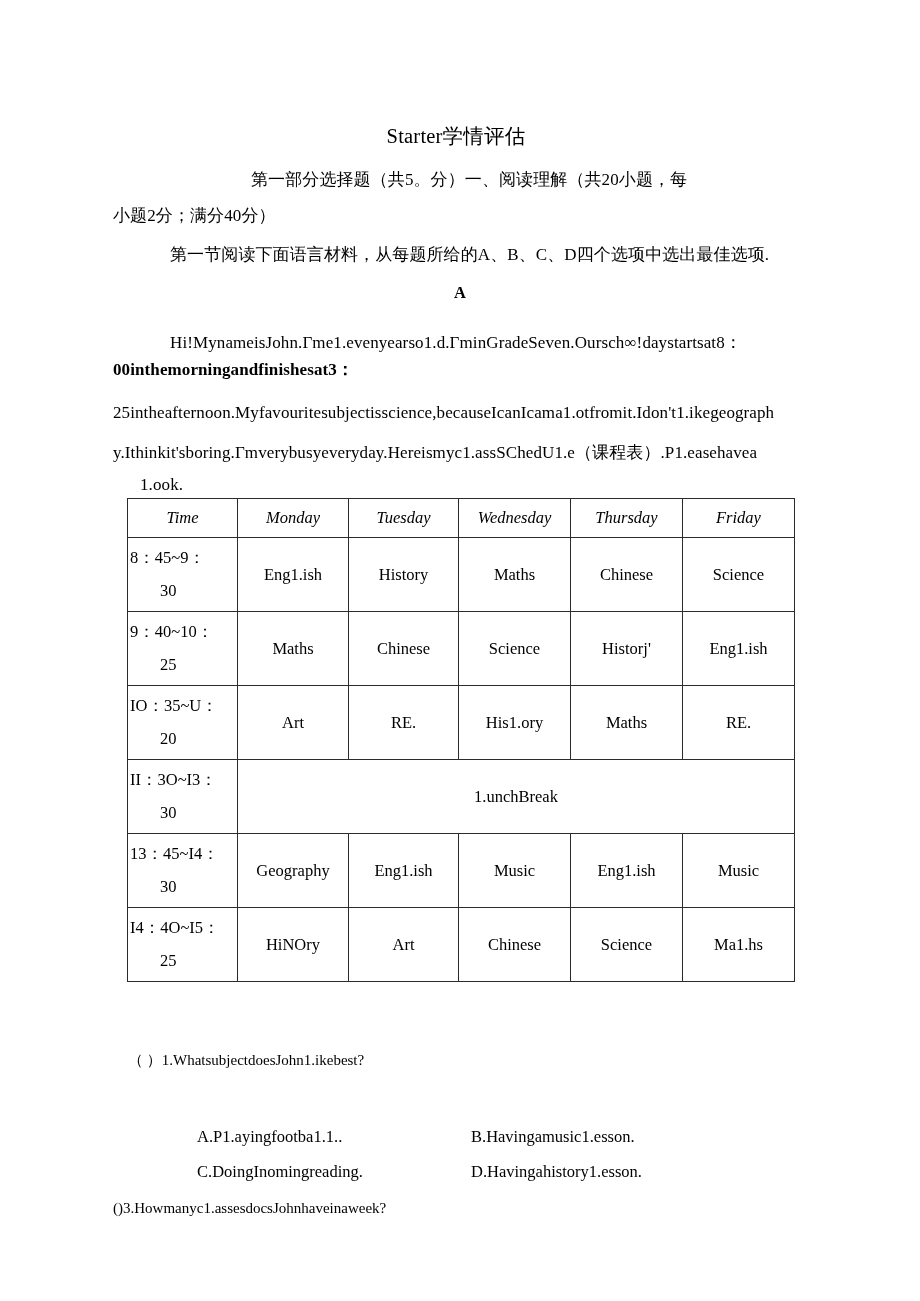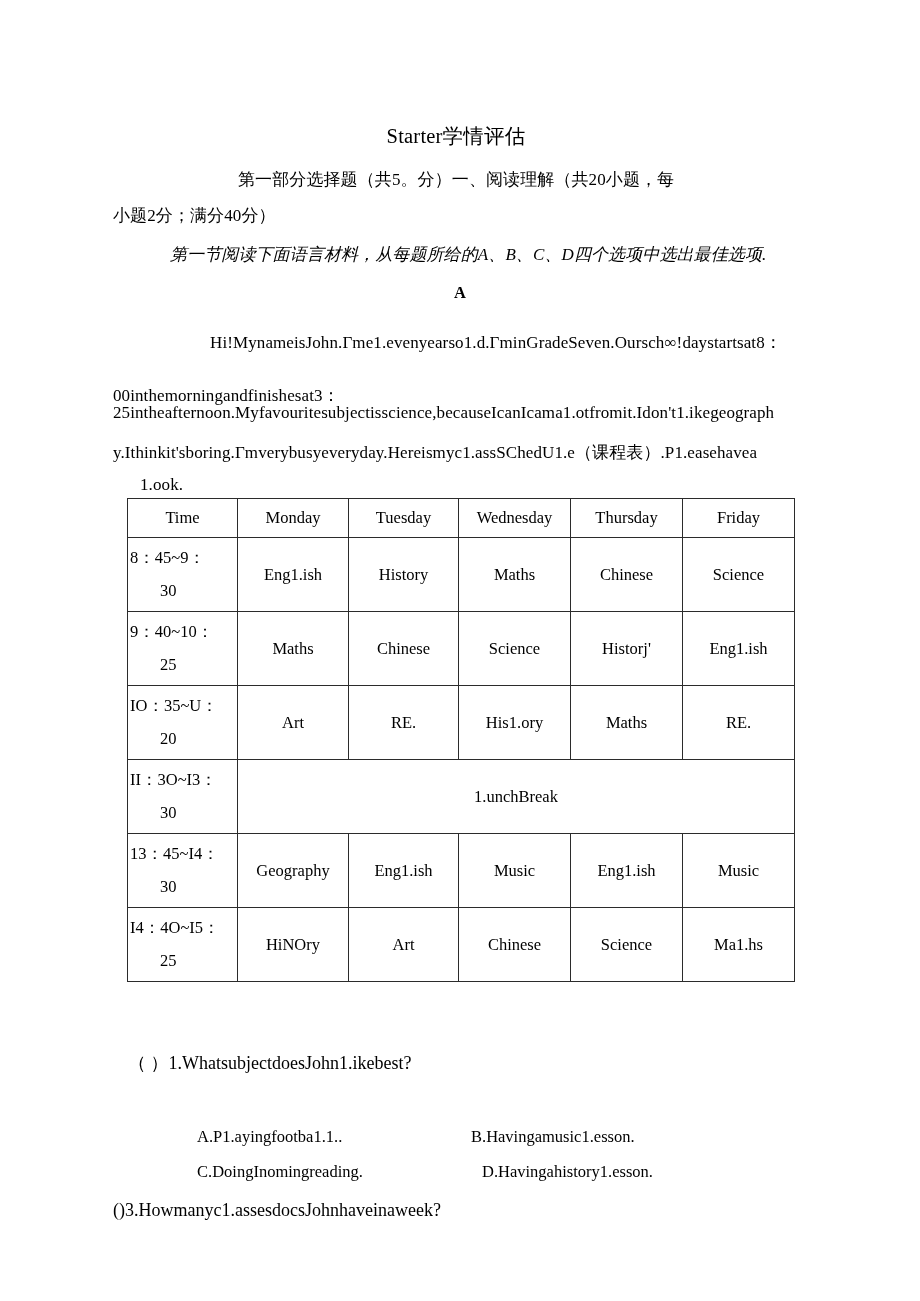--- a/index.html
+++ b/index.html
@@ -64,57 +64,57 @@
     padding: 0;
     line-height: 1.55;
   }
   .timetable td.timecell {
     text-align: left;
     padding-left: 2px;
     line-height: 1.95;
   }
   .timecell .t1 { display: block; }
   .timecell .t2 { display: block; padding-left: 30px; }
-  .hdr td { height: 38px; }
+  .hdr td { height: 38px; font-style: italic; }
   .rowtall td { height: 73px; }
   col.c-time  { width: 110px; }
   col.c-mon   { width: 111px; }
   col.c-tue   { width: 110px; }
   col.c-wed   { width: 112px; }
   col.c-thu   { width: 112px; }
   col.c-fri   { width: 112px; }
 
   
   .q-line {
     position: absolute;
-    font-size: 18px;
+    font-size: 15px;
     white-space: nowrap;
   }
   .opt {
     position: absolute;
     font-size: 16.5px;
     white-space: nowrap;
   }
 </style>
 </head>
 <body>
 
 <div class="page">
 
   <div class="doc-title">Starter学情评估</div>
 
-  <div class="line" style="left:238px; top:168px;">第一部分选择题（共5。分）一、阅读理解（共20小题，每</div>
+  <div class="line" style="left:251px; top:168px;">第一部分选择题（共5。分）一、阅读理解（共20小题，每</div>
   <div class="line" style="left:113px; top:204px;">小题2分；满分40分）</div>
 
-  <div class="line" style="left:170px; top:243px;font-style:italic;">第一节阅读下面语言材料，从每题所给的A、B、C、D四个选项中选出最佳选项.</div>
+  <div class="line" style="left:170px; top:243px;">第一节阅读下面语言材料，从每题所给的A、B、C、D四个选项中选出最佳选项.</div>
 
   <div class="sec-a">A</div>
 
-  <div class="line" style="left:170px; top:331px;margin-left:40px;">Hi!MynameisJohn.Γme1.evenyearso1.d.ΓminGradeSeven.Oursch∞!daystartsat8：</div>
-  <div class="line" style="left:113px; top:384px;">00inthemorningandfinishesat3：</div>
+  <div class="line" style="left:170px; top:331px;">Hi!MynameisJohn.Γme1.evenyearso1.d.ΓminGradeSeven.Oursch∞!daystartsat8：</div>
+  <div class="line" style="left:113px; top:358px;font-weight:bold;">00inthemorningandfinishesat3：</div>
   <div class="line" style="left:113px; top:403px;">25intheafternoon.Myfavouritesubjectisscience,becauseIcanIcama1.otfromit.Idon't1.ikegeograph</div>
   <div class="line" style="left:113px; top:441px;">y.Ithinkit'sboring.Γmverybusyeveryday.Hereismyc1.assSChedU1.e（课程表）.P1.easehavea</div>
   <div class="line" style="left:140px; top:475px;">1.ook.</div>
 
   <table class="timetable">
     <colgroup>
       <col class="c-time">
         <col class="c-mon">
         <col class="c-tue">
         <col class="c-wed">
@@ -201,17 +201,17 @@
       </tr>
     </tbody>
   </table>
 
   <div class="q-line" style="left:128px; top:1051px;">（ ）1.WhatsubjectdoesJohn1.ikebest?</div>
 
 
   <div class="opt" style="left:197px; top:1127px;">A.P1.ayingfootba1.1..</div>
   <div class="opt" style="left:471px; top:1127px;">B.Havingamusic1.esson.</div>
   <div class="opt" style="left:197px; top:1162px;">C.DoingInomingreading.</div>
-  <div class="opt" style="left:482px; top:1162px;">D.Havingahistory1.esson.</div>
+  <div class="opt" style="left:471px; top:1162px;">D.Havingahistory1.esson.</div>
 
   <div class="q-line" style="left:113px; top:1200px;text-align:center;">()3.Howmanyc1.assesdocsJohnhaveinaweek?</div>
 
 </div>
 
 </body></html>

